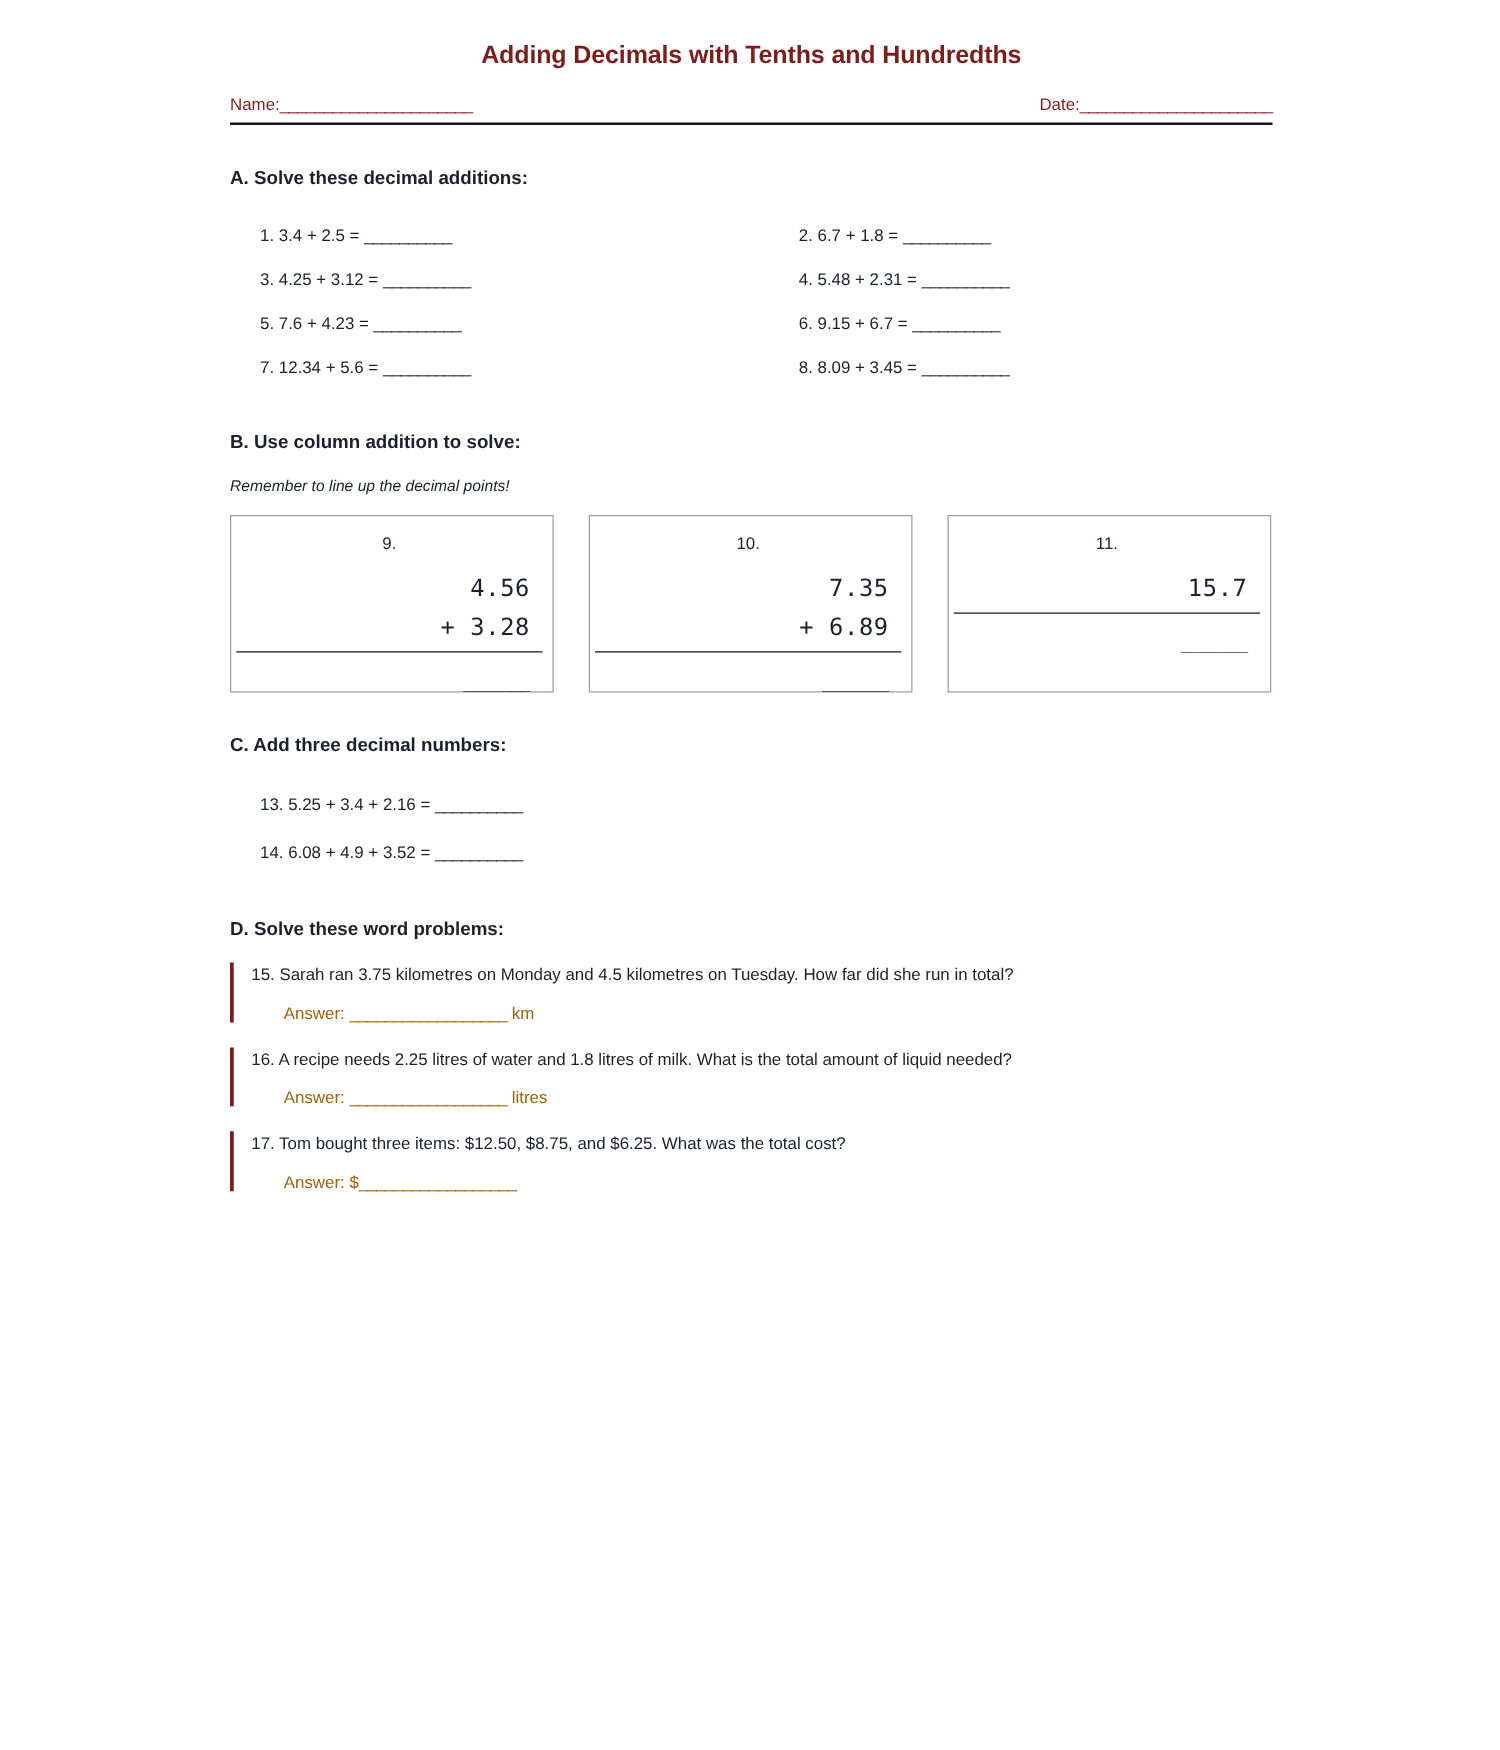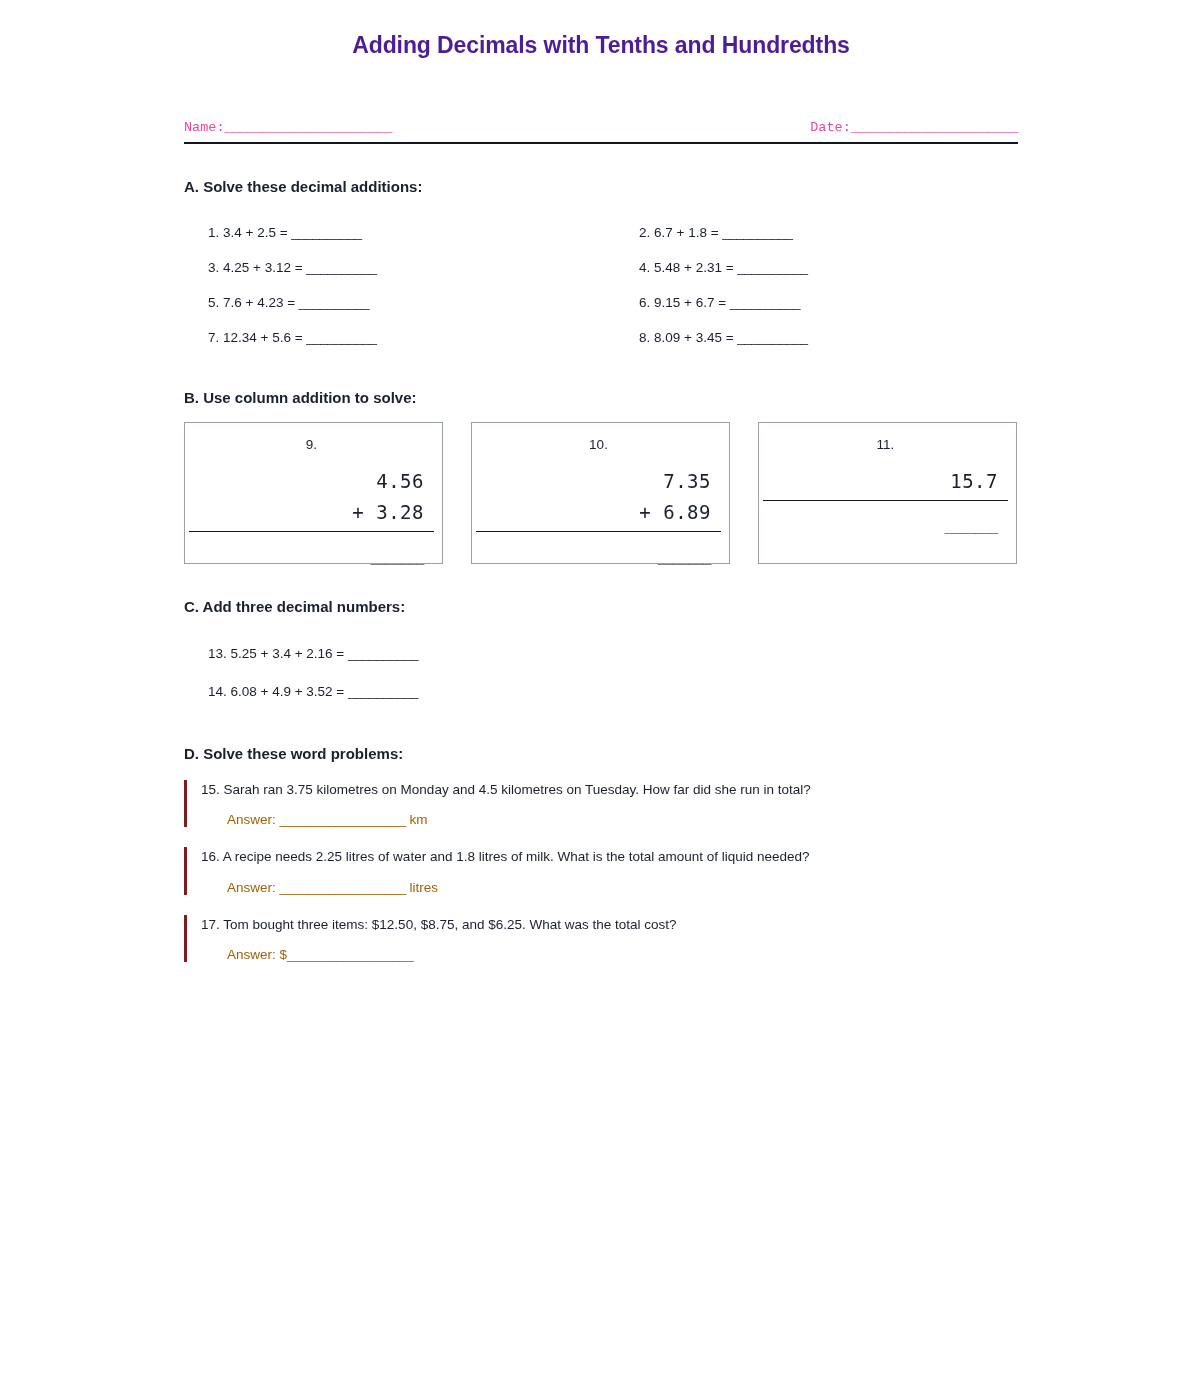--- a/index.html
+++ b/index.html
@@ -19,40 +19,39 @@
   .page {
     position: absolute;
     left: 184px;
     top: 0;
     width: 834px;
   }
 
   
   .title {
     text-align: center;
-    font-size: 23px;
+    font-size: 20px;
     font-weight: bold;
-    color: #4c1d95;
+    color: #7f1d1d;
     letter-spacing: -0.1px;
     margin-top: 32px;
     line-height: 1.2;
   }
 
   
   .namedate {
     margin-top: 20px;
     display: flex;
     justify-content: space-between;
     align-items: baseline;
     font-size: 13.5px;
-    color: #ec4899;
-    font-family: Liberation Mono, monospace;
+    color: #7f1d1d;
   }
   .nd-left, .nd-right { white-space: nowrap; }
-  .nd-right { margin-right: 0px; margin-top: 40px; }
+  .nd-right { margin-right: 0px; }
   .blank-u {
     letter-spacing: -0.5px;
     font-size: 13.5px;
   }
   .hrule {
     margin-top: 7px;
     border-top: 2px solid #12161f;
     width: 834px;
   }
 
@@ -170,20 +169,21 @@
     <div class="qline"><span>2. 6.7 + 1.8 = </span><span class="blank-u">__________</span></div>
     <div class="qline"><span>3. 4.25 + 3.12 = </span><span class="blank-u">__________</span></div>
     <div class="qline"><span>4. 5.48 + 2.31 = </span><span class="blank-u">__________</span></div>
     <div class="qline"><span>5. 7.6 + 4.23 = </span><span class="blank-u">__________</span></div>
     <div class="qline"><span>6. 9.15 + 6.7 = </span><span class="blank-u">__________</span></div>
     <div class="qline"><span>7. 12.34 + 5.6 = </span><span class="blank-u">__________</span></div>
     <div class="qline"><span>8. 8.09 + 3.45 = </span><span class="blank-u">__________</span></div>
   </div>
 
   <div class="section-h">B. Use column addition to solve:</div>
+  <div class="hint">Remember to line up the decimal points!</div>
   <div class="boxrow">
 
     <div class="colbox">
       <div class="lbl">9.</div>
       <div class="num">4.56</div>
       <div class="num">+ 3.28</div>
       <div class="sumrule"></div>
       <div class="ansblank">_______</div>
     </div>
 

